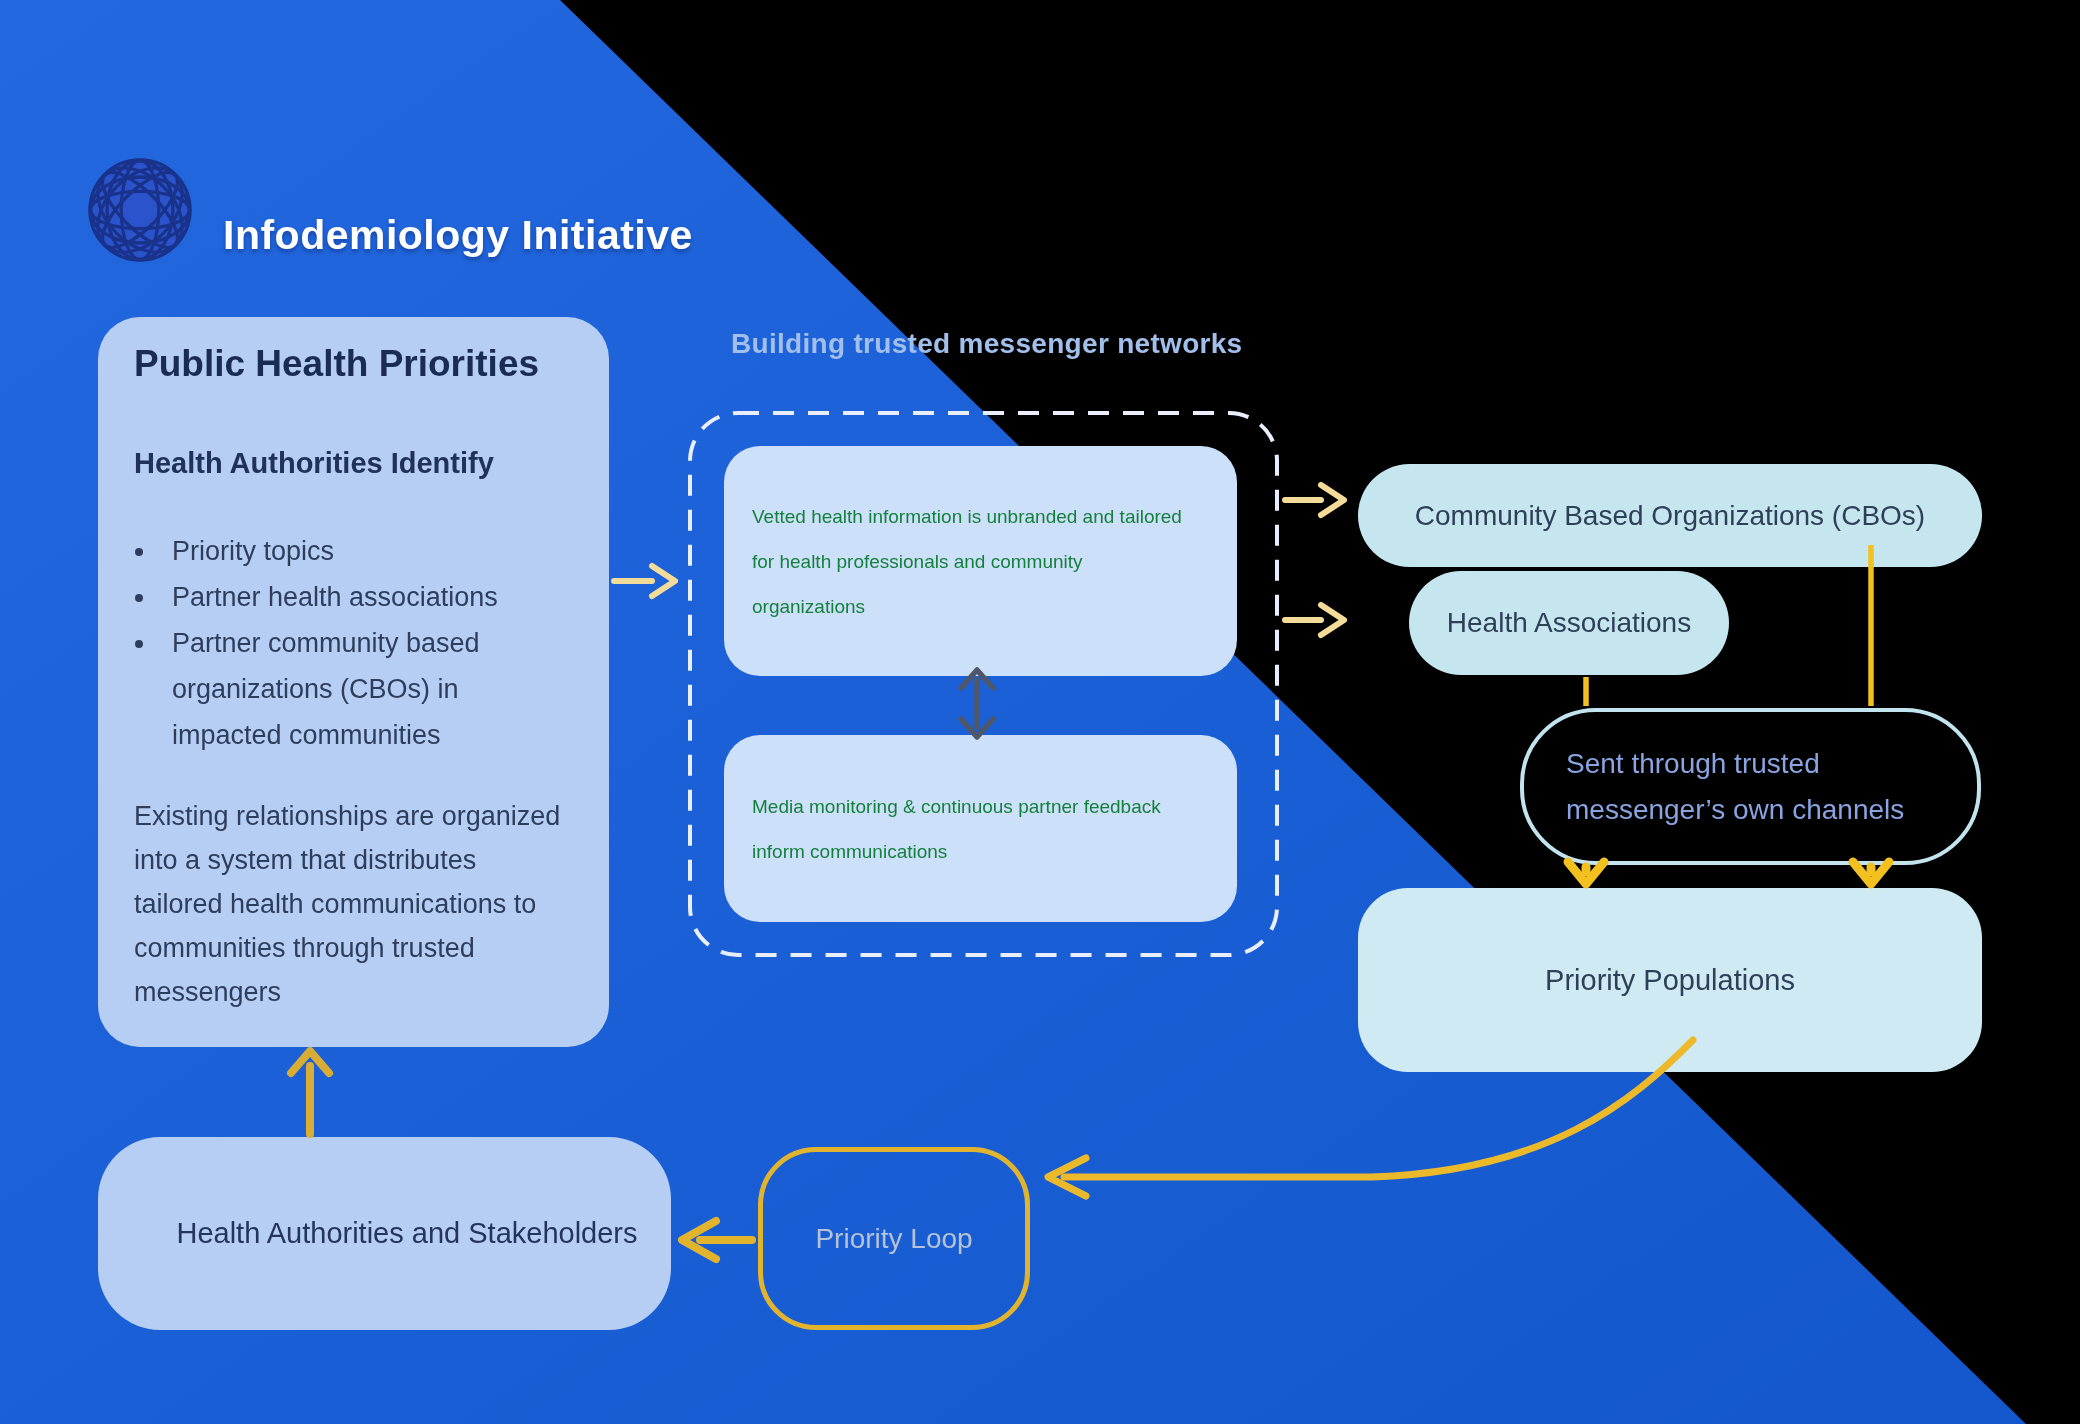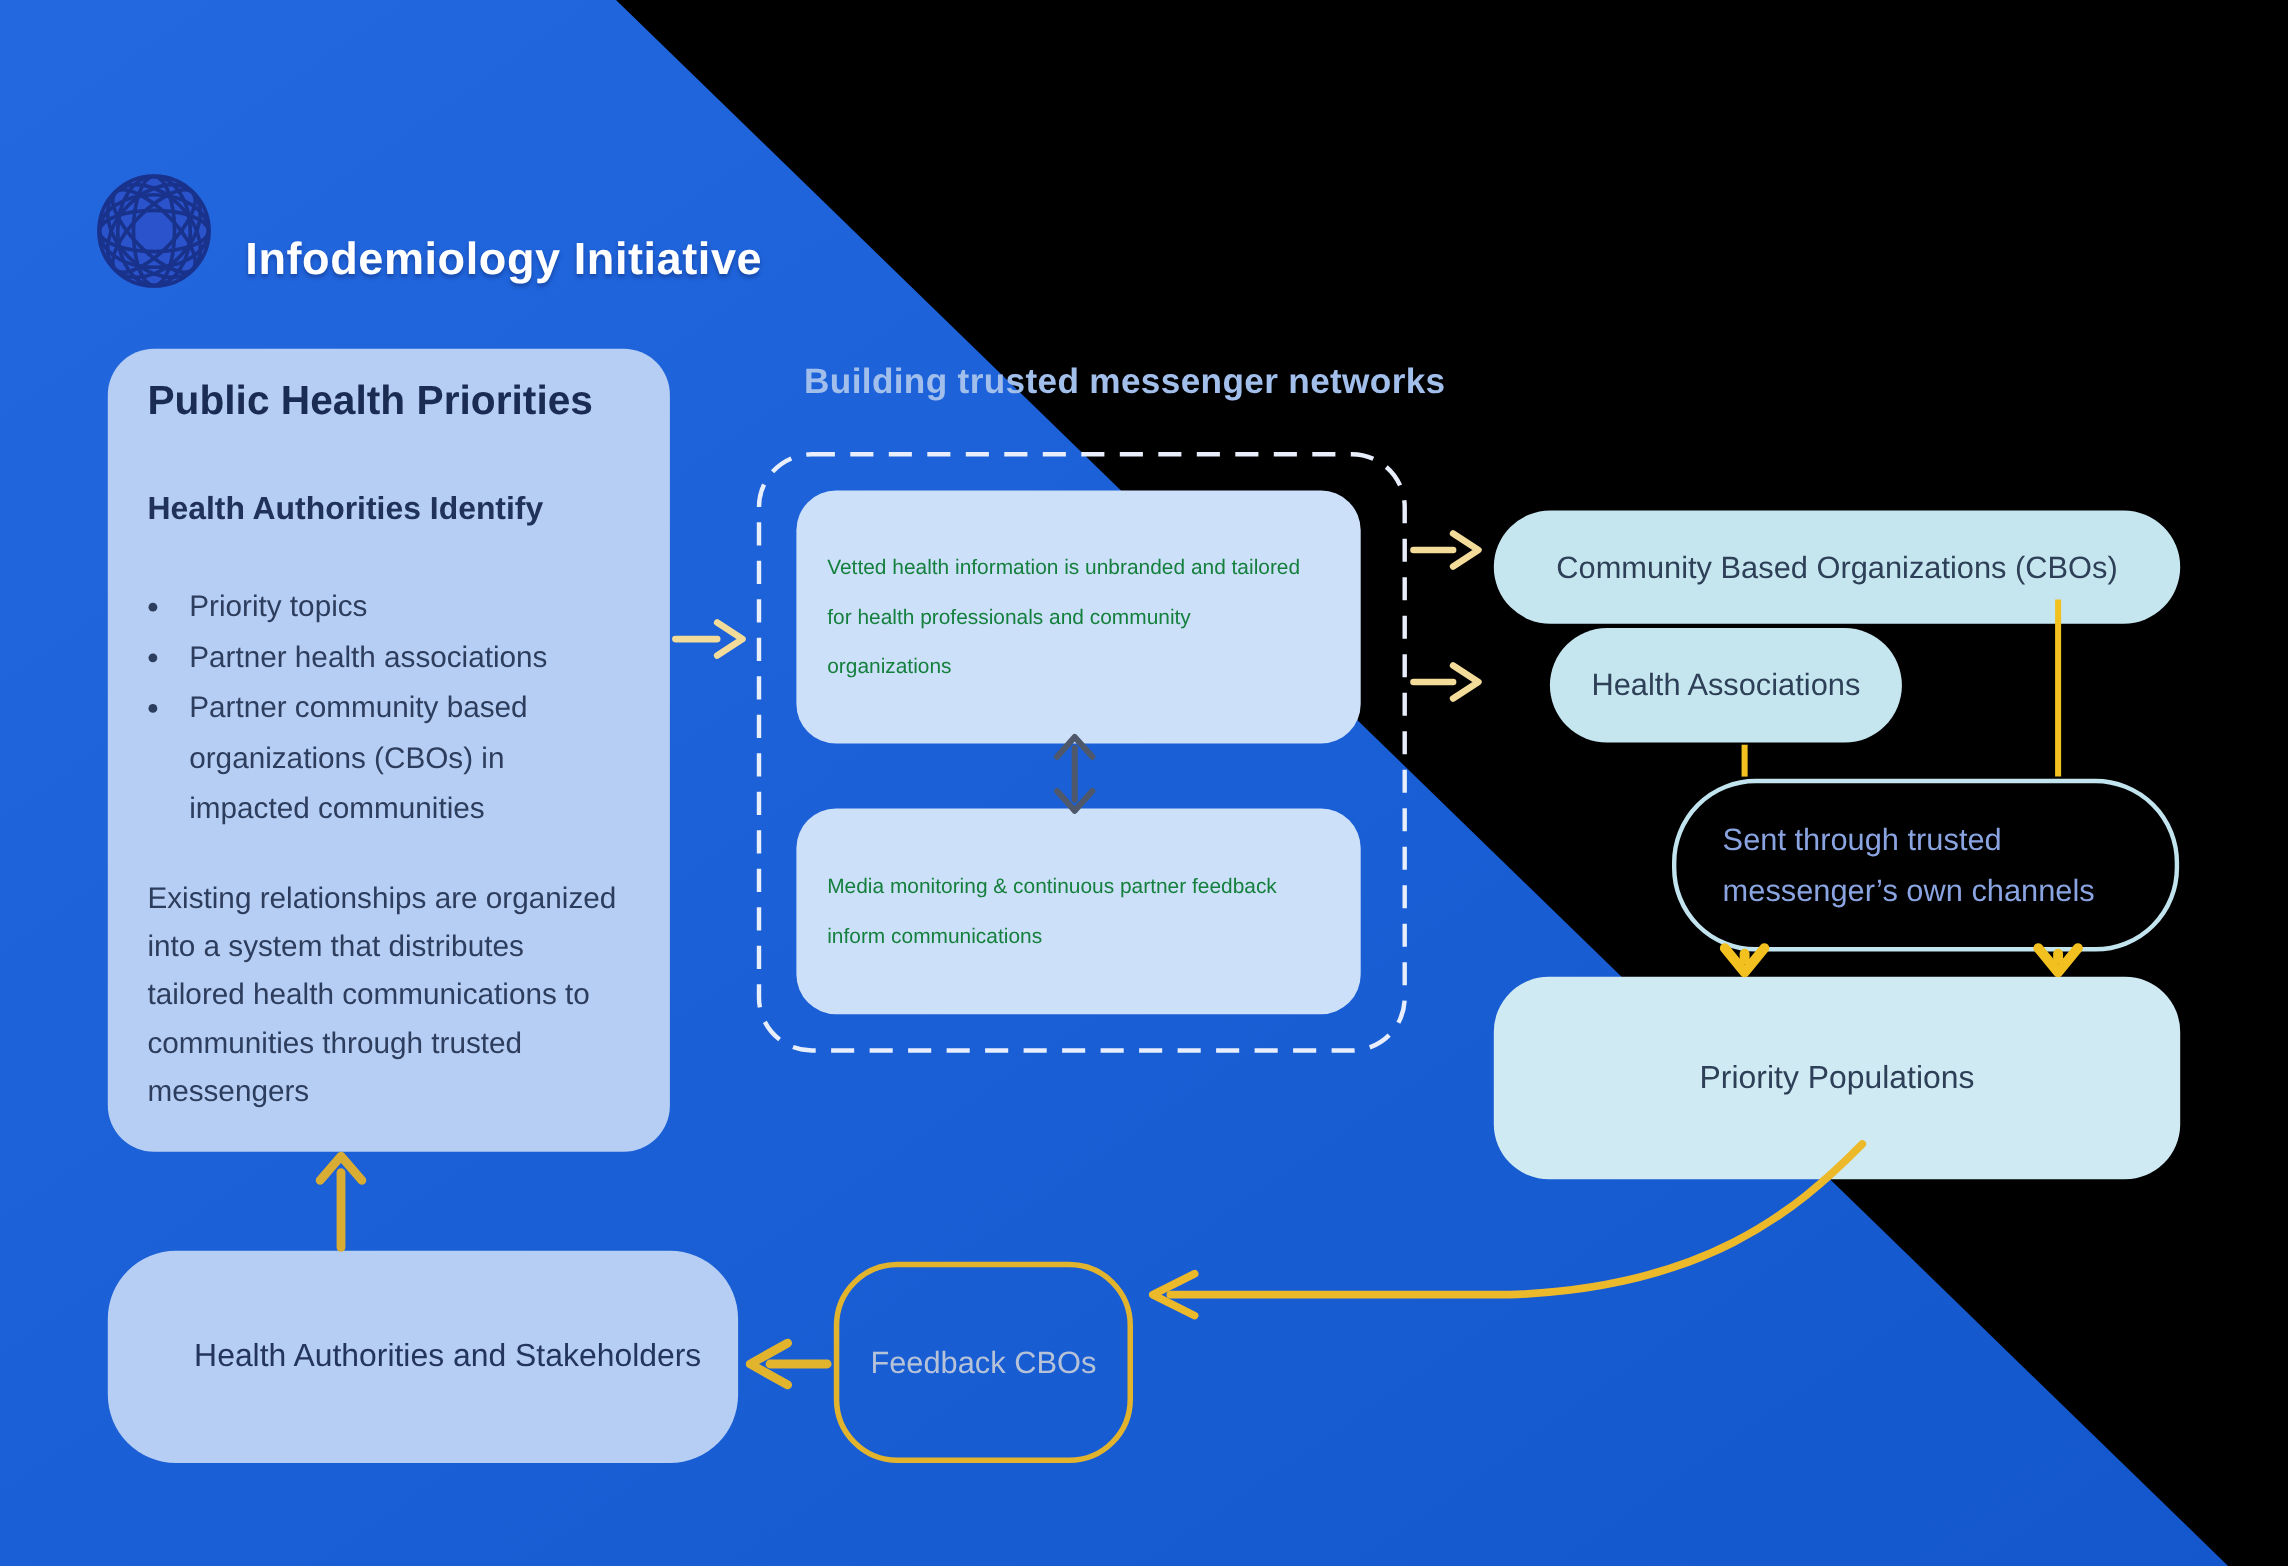--- a/index.html
+++ b/index.html
@@ -24,21 +24,21 @@
     background:#b6cef3;box-sizing:border-box;padding:26px 46px 0 36px;color:#1d2e55;
   }
   .left-panel h2{margin:0;font-size:37px;font-weight:700;color:#1b2c53;}
   .left-panel h3{margin:62px 0 0 0;font-size:29px;font-weight:700;color:#20315a;}
   .left-panel ul{margin:48px 0 0 0;padding:0 0 0 24px;width:390px;}
   .left-panel li{font-size:27px;line-height:46px;color:#2d3d5e;padding-left:14px;}
   .left-panel li::marker{color:#2d3d5e;}
   .left-panel p{margin:36px 0 0 0;font-size:27px;line-height:44px;color:#2d3d5e;width:428px;}
   
   .center-heading{
-    position:absolute;left:731px;top:328px;font-size:32px;font-weight:700;color:#a2bfec;letter-spacing:.3px;
+    position:absolute;left:731px;top:328px;font-size:28px;font-weight:700;color:#a2bfec;letter-spacing:.3px;
   }
   .inner-box{
     position:absolute;left:724px;width:513px;border-radius:36px;background:#cde0fa;
     box-sizing:border-box;display:flex;align-items:center;padding:10px 28px;
   }
   .inner-box span{font-size:19px;line-height:45px;color:#15803d;width:448px;}
   .box-vetted{top:446px;height:230px;}
   .box-media{top:735px;height:187px;}
   
   .pill{
@@ -121,21 +121,21 @@
     <span>Sent through trusted messenger’s own channels</span>
   </div>
   <div class="pill priority">
     <span>Priority Populations</span>
   </div>
 
   <div class="stakeholders">
     <span>Health Authorities and Stakeholders</span>
   </div>
   <div class="feedback">
-    <span>Feedback CBOs</span>
+    <span>Priority Loop</span>
   </div>
 
   <svg class="overlay" width="2080" height="1424" viewBox="0 0 2080 1424">
 
     <rect x="690" y="413" width="587" height="542" rx="48" fill="none" stroke="#e8eefb" stroke-width="4" stroke-dasharray="21 14"></rect>
 
     <g stroke="#f3db9a" stroke-width="6" stroke-linecap="round" stroke-linejoin="round" fill="none">
       <path d="M614 581 H652"></path>
         <path d="M652 566 L675 581 L652 596"></path>
     </g>

